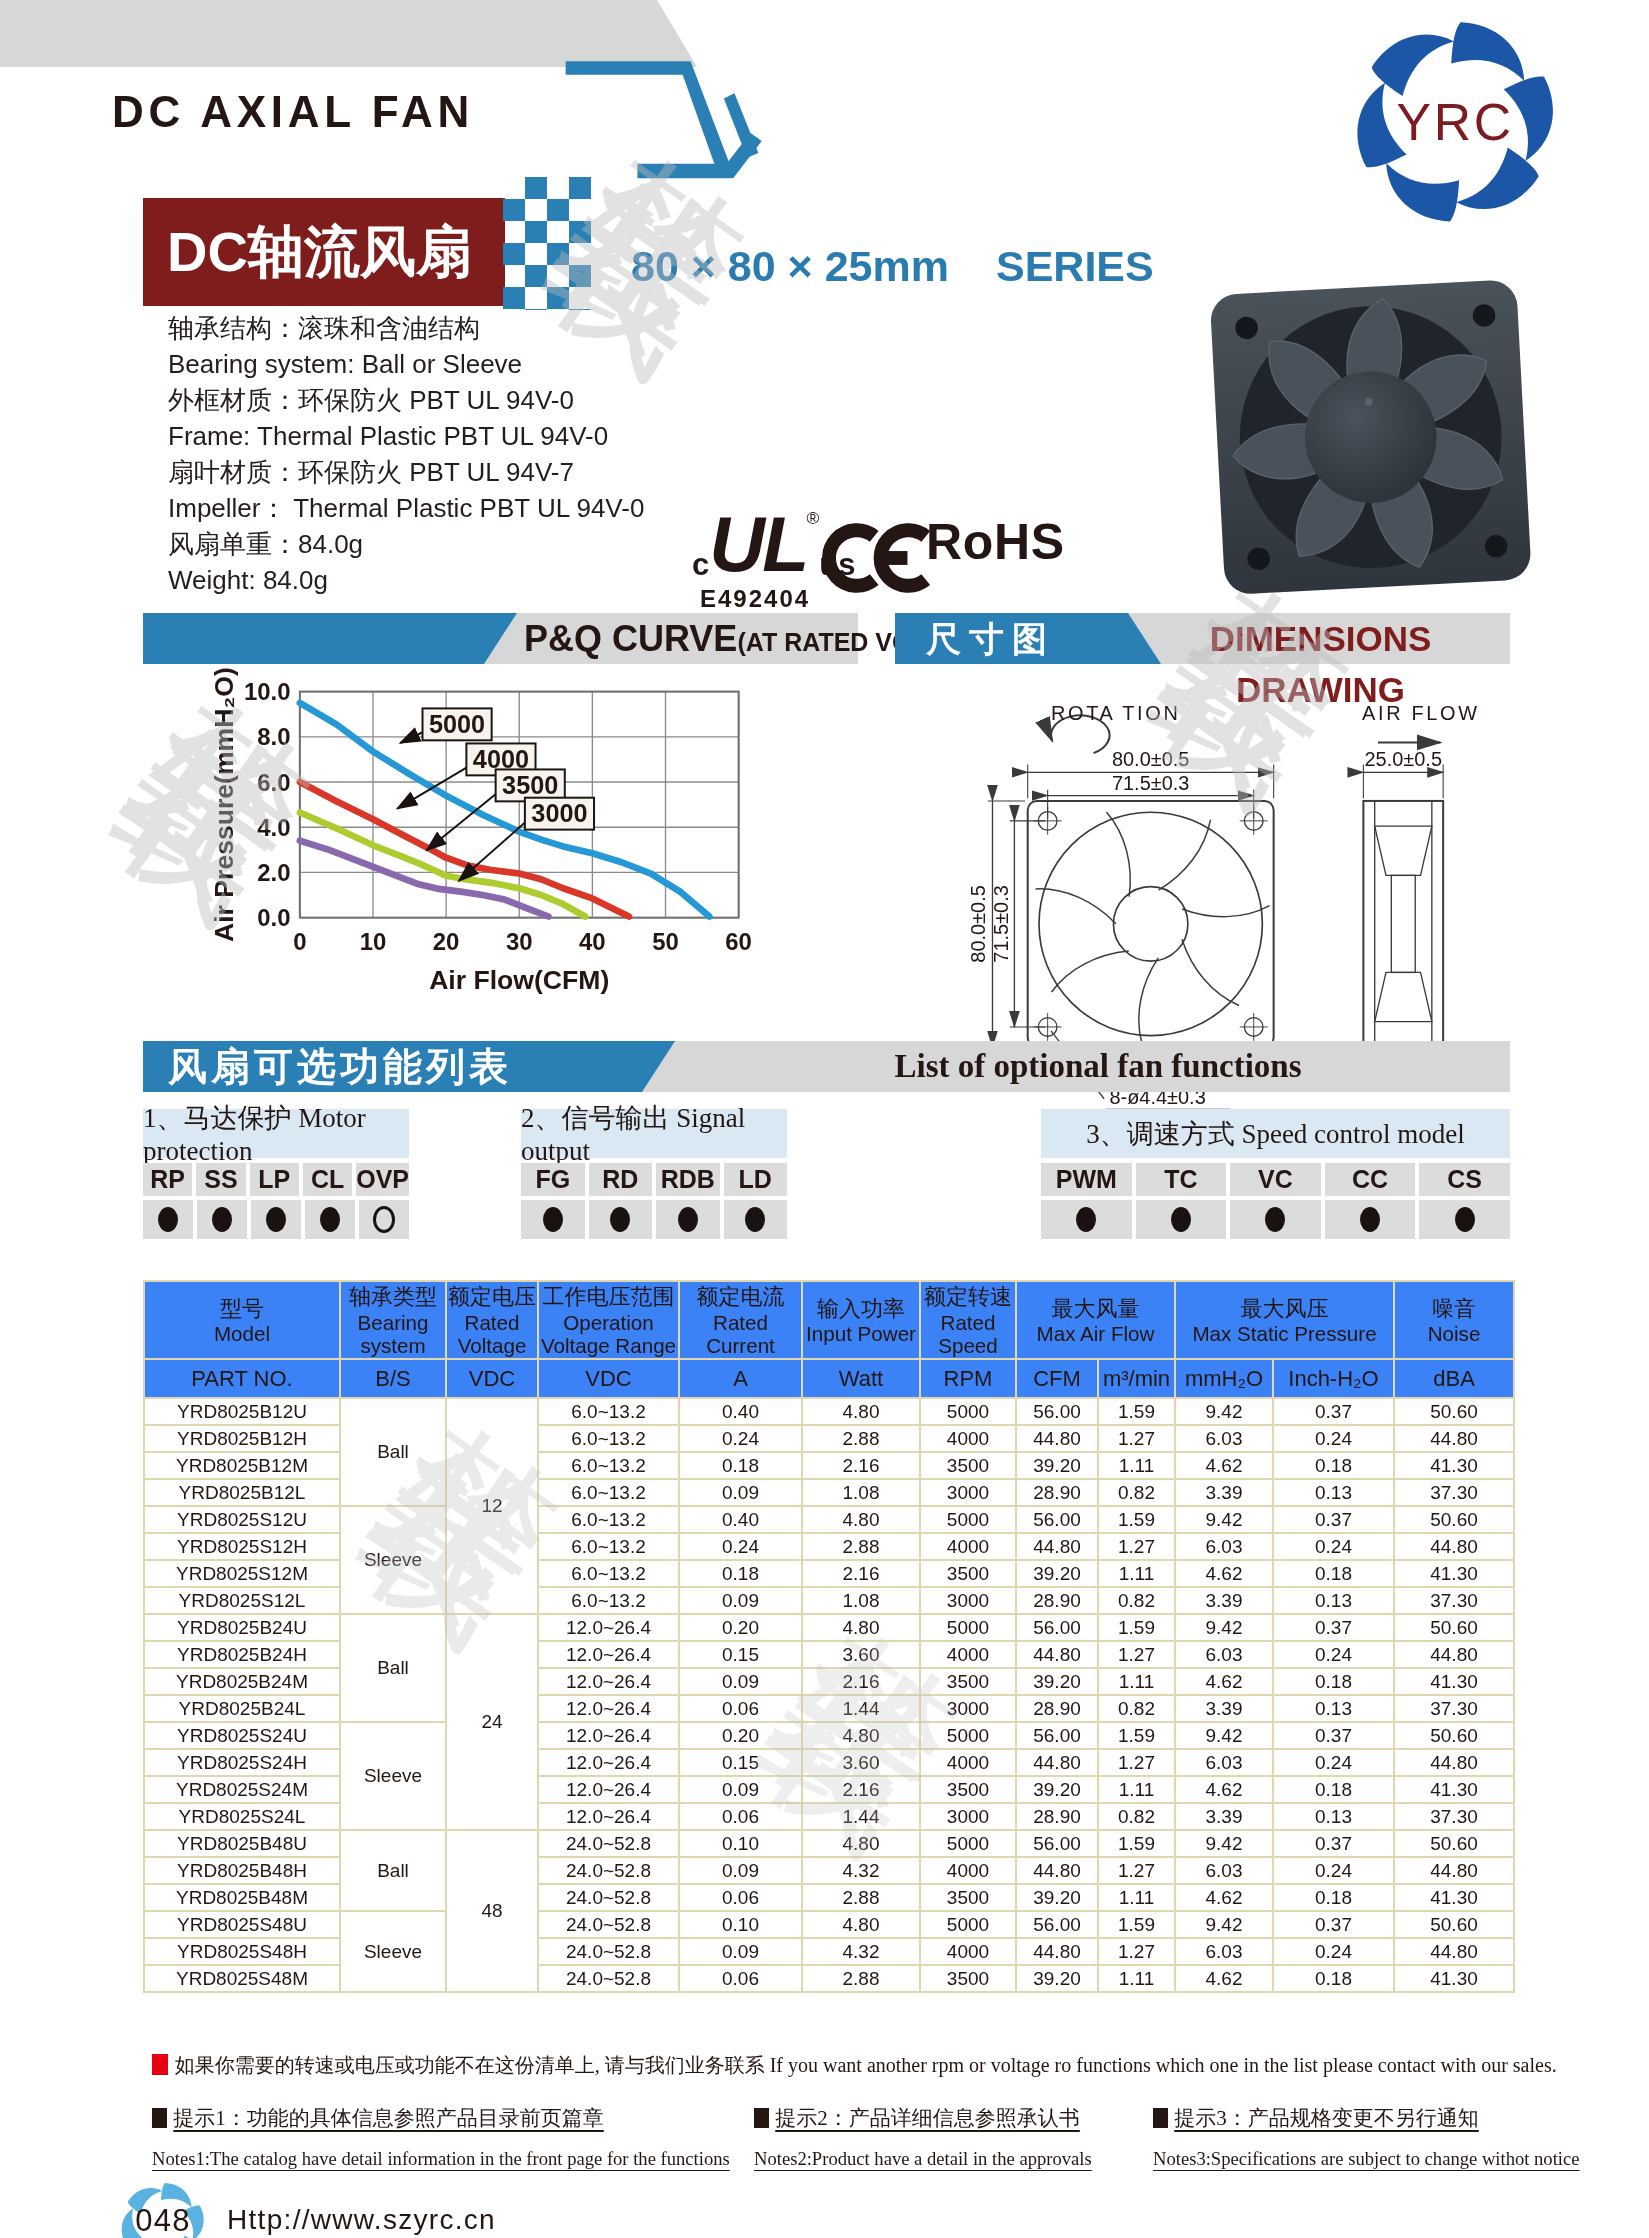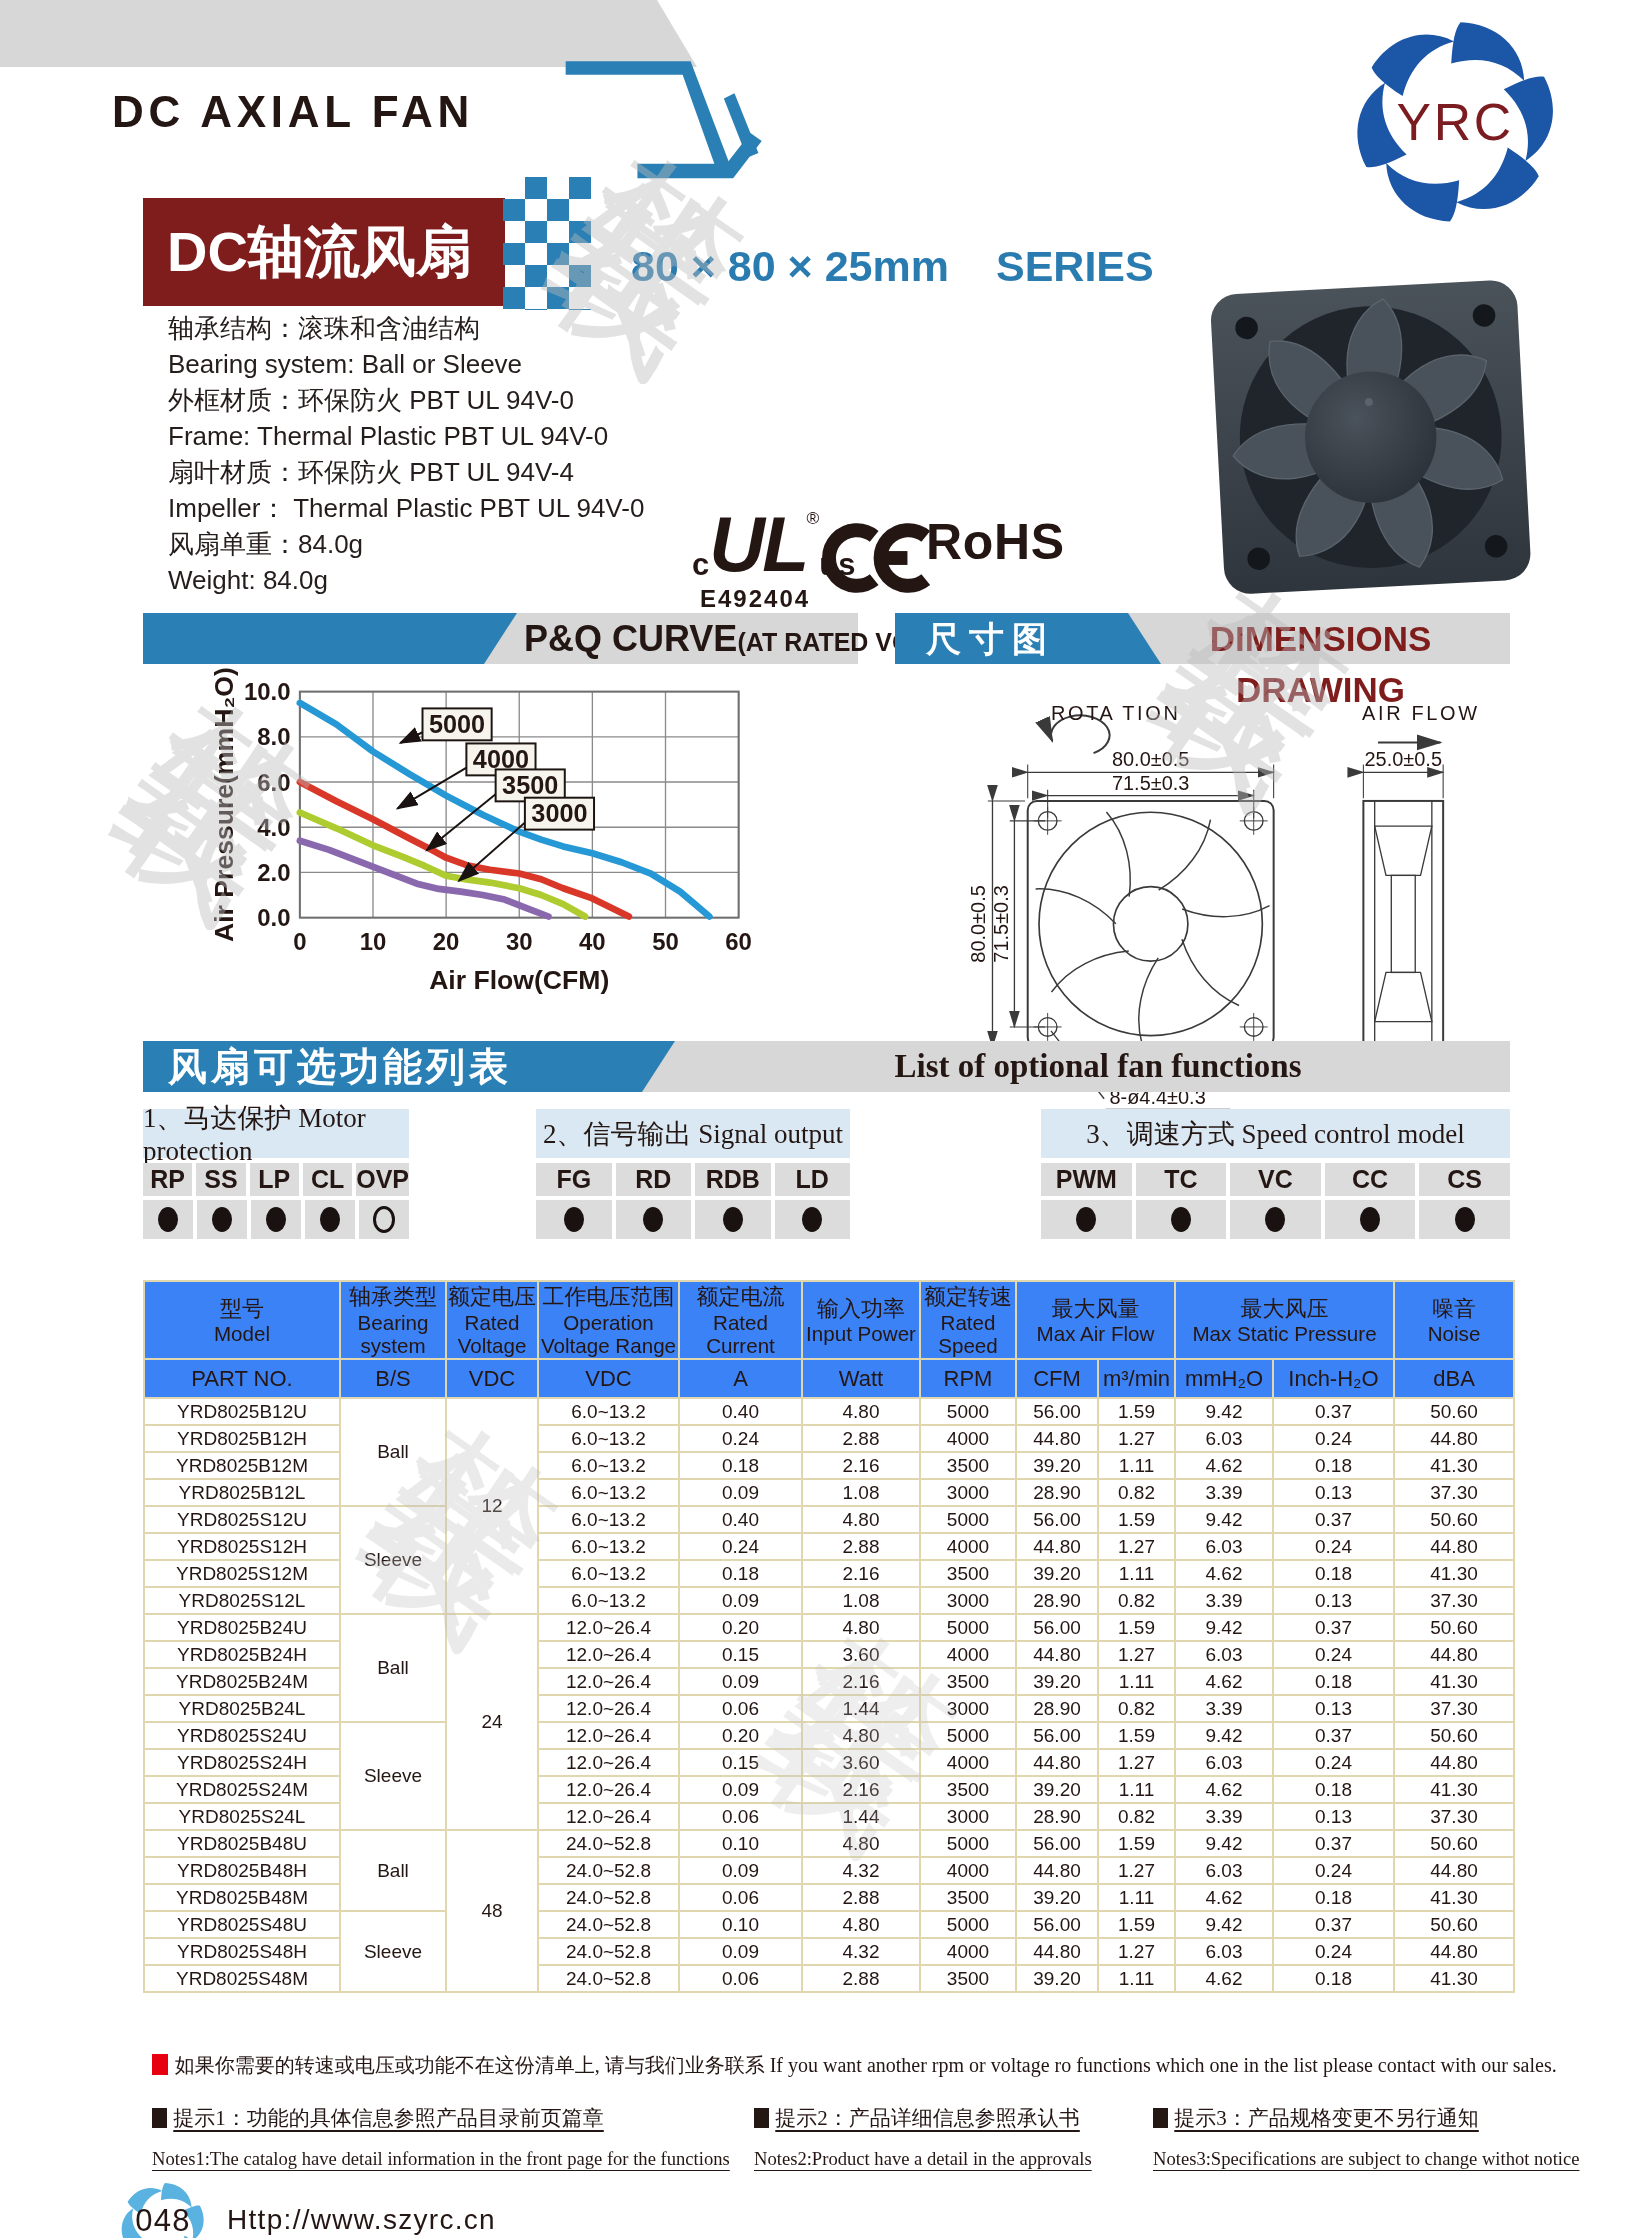--- a/index.html
+++ b/index.html
@@ -125,21 +125,21 @@
   <div class="abs checker"></div>
   <div class="abs series-title">
     <span>80 × 80 × 25mm</span><span class="gap"></span><span>SERIES</span>
   </div>
 
   <div class="abs specs">
     <div>轴承结构：滚珠和含油结构</div>
     <div>Bearing system:  Ball or Sleeve</div>
     <div>外框材质：环保防火 PBT UL 94V-0</div>
     <div>Frame: Thermal Plastic PBT UL 94V-0</div>
-    <div>扇叶材质：环保防火 PBT UL 94V-4</div>
+    <div>扇叶材质：环保防火 PBT UL 94V-7</div>
     <div>Impeller： Thermal Plastic PBT UL 94V-0</div>
     <div>风扇单重：84.0g</div>
     <div>Weight: 84.0g</div>
   </div>
 
   <div class="abs ul-mark">
     <span class="ul-c">c</span><span class="ul-main">UL</span><span class="ul-reg">®</span><span class="ul-us">us</span>
   </div>
   <div class="abs ul-num">E492404</div>
   <svg class="abs" style="left:821px;top:517px;" width="120" height="82" viewBox="0 0 180 124">
@@ -361,21 +361,21 @@
           <span class="dot"></span>
         </div>
         <div class="fg-dotcell">
           <span class="dot"></span>
         </div>
         <div class="fg-dotcell">
           <span class="dot-open"></span>
         </div>
       </div>
   </div>
-  <div class="fgroup" style="left:536px;width:314px;">
+  <div class="fgroup" style="left:521px;width:266px;">
     <div class="fg-head">2、信号输出 Signal output</div>
     <div class="fg-row fg-labels">
         <div class="fg-cell">FG</div>
         <div class="fg-cell">RD</div>
         <div class="fg-cell">RDB</div>
         <div class="fg-cell">LD</div>
       </div>
     <div class="fg-row fg-dots">
         <div class="fg-dotcell">
           <span class="dot"></span>

